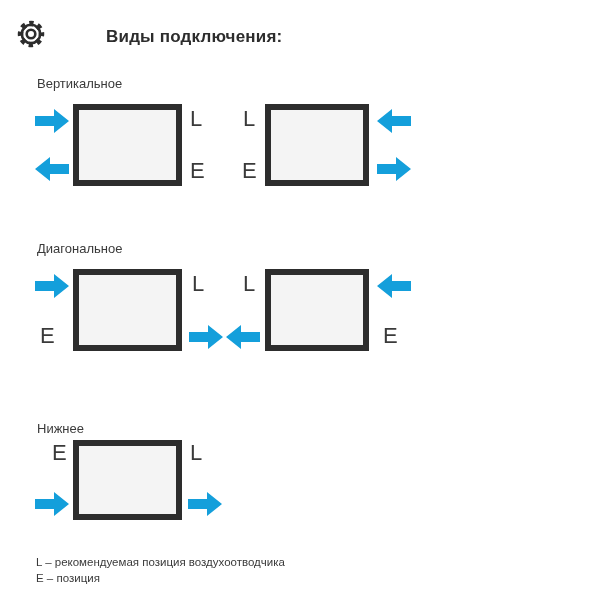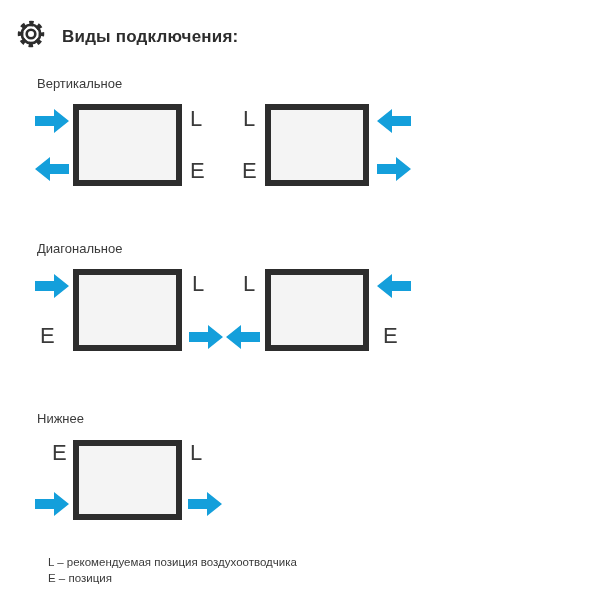--- a/index.html
+++ b/index.html
@@ -13,20 +13,21 @@
   }
   .abs { position: absolute; }
   section.layer { position: absolute; left: 0; top: 0; width: 100%; height: 100%; pointer-events: none; }
 
   .title {
     font-size: 17px;
     font-weight: 700;
     color: var(--outline-dark, #2d2d2d);
     letter-spacing: 0.2px;
     white-space: nowrap;
+    margin-left: 44px;
   }
   .gear { width: 30px; height: 30px; color: var(--outline-dark, #2d2d2d); }
   .gear svg { display: block; width: 100%; height: 100%; }
 
   .section-label {
     font-size: 13px;
     color: var(--text-dark, #3a3a3a);
     white-space: nowrap;
   }
 
@@ -132,37 +133,37 @@
     </div>
     <div class="abs arrow left" style="left:226px; top:325px;">
       <svg viewBox="0 0 34 24">
           <path fill="currentColor" d="M0 7 H19 V0 L34 12 L19 24 V17 H0 Z"></path>
         </svg>
     </div>
     <div class="abs port-letter" style="left:383px; top:324px;">E</div>
   </section>
 
   <section class="layer">
-    <div class="abs section-label" style="left:37px; top:411px;">Нижнее</div>
+    <div class="abs section-label" style="left:37px; top:421px;">Нижнее</div>
 
     <div class="abs port-letter" style="left:52px; top:441px;">E</div>
     <div class="abs radiator" style="left:73px; top:440px; width:109px; height:80px;"></div>
     <div class="abs port-letter" style="left:190px; top:441px;">L</div>
     <div class="abs arrow right" style="left:35px; top:492px;">
       <svg viewBox="0 0 34 24">
           <path fill="currentColor" d="M0 7 H19 V0 L34 12 L19 24 V17 H0 Z"></path>
         </svg>
     </div>
     <div class="abs arrow right" style="left:188px; top:492px;">
       <svg viewBox="0 0 34 24">
           <path fill="currentColor" d="M0 7 H19 V0 L34 12 L19 24 V17 H0 Z"></path>
         </svg>
     </div>
   </section>
 
   <section class="layer">
-    <div class="abs" style="left:36px; top:554px;margin-left:12px;">
+    <div class="abs" style="left:36px; top:554px;">
       <span class="legend-line">L – рекомендуемая позиция воздухоотводчика</span>
       <span class="legend-line">E – позиция</span>
     </div>
   </section>
 
 </div>
 
 </body></html>

